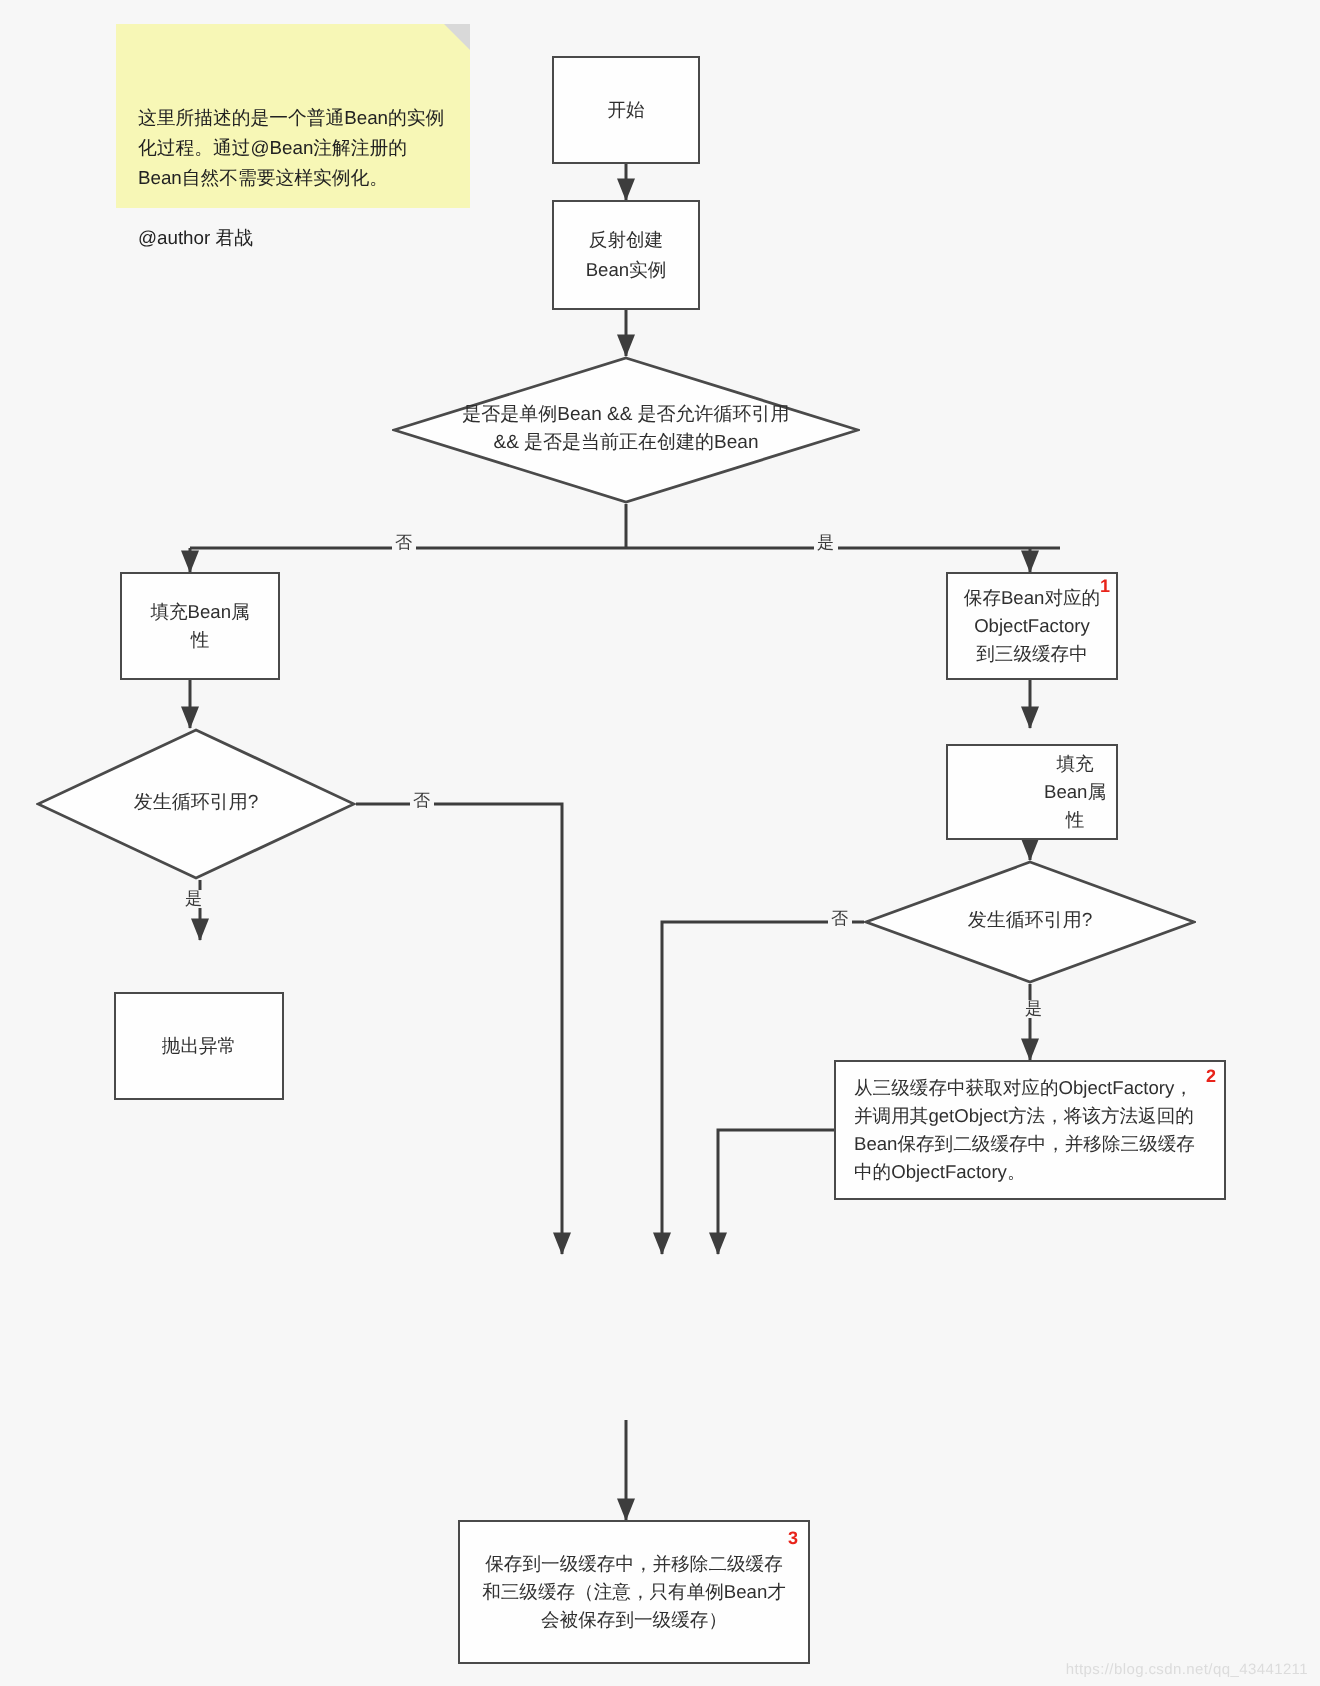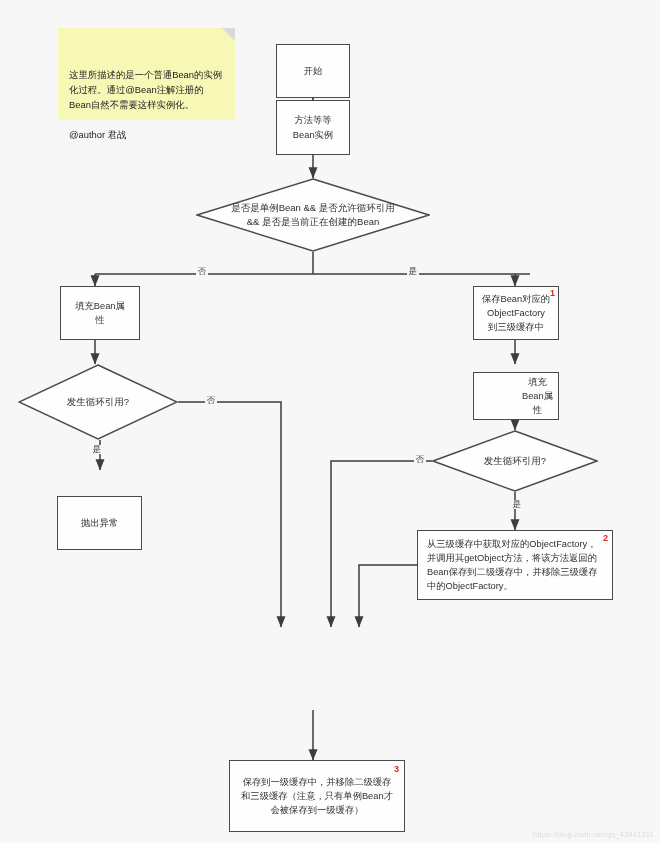--- a/index.html
+++ b/index.html
@@ -35,21 +35,20 @@
     background:#f7f7b6;
     border:none;
     font-size:9.4px;
     line-height:1.6;
     color:#222;
     text-align:left;
     padding:9px 10px 8px 11px;
     box-sizing:border-box;
     display:block;
     white-space:pre-line;
-    margin-top:16px;
   }
   .note .fold{
     position:absolute;right:0;top:0;width:0;height:0;
     border-left:13px solid transparent;
     border-top:13px solid #d9d9d9;
   }
 
   .diamond{
     position:absolute;
     display:flex;align-items:center;justify-content:center;
@@ -161,26 +160,26 @@
     </g>
   </svg>
 
   <div class="note" style="left:58px;top:12px;width:177px;height:92px;">
     <span class="fold"></span>
     <span>这里所描述的是一个普通Bean的实例化过程。通过@Bean注解注册的Bean自然不需要这样实例化。
 
 @author 君战</span>
   </div>
 
-  <div class="node" style="left:276px;top:44px;width:74px;height:54px;">
+  <div class="node" style="left:276px;top:28px;width:74px;height:54px;">
     <span class="txt boxtext-center">开始</span>
   </div>
 
   <div class="node" style="left:276px;top:100px;width:74px;height:55px;">
-    <span class="txt boxtext-center">方法等等
+    <span class="txt boxtext-center">反射创建
 Bean实例</span>
   </div>
 
   <div class="diamond" style="left:196px;top:178px;width:234px;height:74px;">
     <svg class="dshape" viewBox="0 0 234 74" preserveAspectRatio="none">
       <polygon points="117,1 233,37 117,73 1,37" fill="#fefefe" stroke="#4a4a4a" stroke-width="1.4"></polygon>
     </svg>
     <span class="dlabel">是否是单例Bean &amp;&amp; 是否允许循环引用
 &amp;&amp; 是否是当前正在创建的Bean</span>
   </div>

